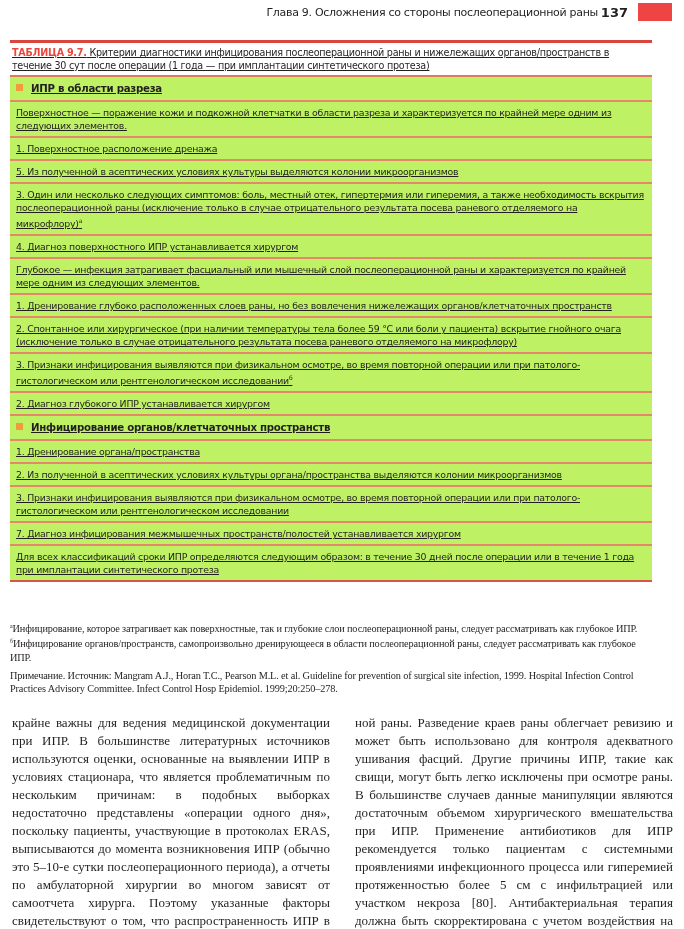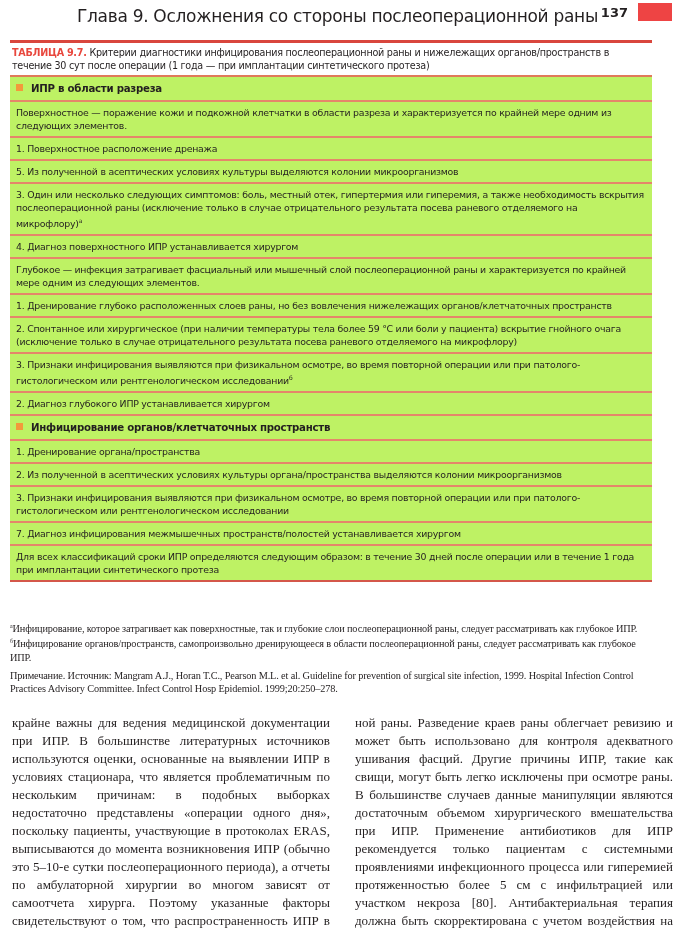--- a/index.html
+++ b/index.html
@@ -2,31 +2,31 @@
 <html><head>
   <meta charset="utf-8">
   <style>
     html, body { margin: 0; padding: 0; }
     body {
       width: 684px; height: 929px; background: #ffffff; position: relative; overflow: hidden;
       font-family: "DejaVu Sans", sans-serif; color: #231f20;
     }
     .running-head {
       position: absolute; top: 6px; right: 86px;
-      font-family: "DejaVu Sans", sans-serif; font-size: 17px; color: #231f20;
+      font-family: "DejaVu Sans", sans-serif; font-size: 11px; color: #231f20;
       white-space: nowrap; letter-spacing: -0.3px;
     }
     .page-num {
       position: absolute; top: 5px; right: 56px; font-weight: bold; font-size: 13px;
     }
     .corner-tab {
       position: absolute; top: 3px; right: 12px; width: 34px; height: 18px; background: #ee4444;
     }
     .table-wrap {
-      position: absolute; left: 10px; top: 40px; width: 642px;
+      position: absolute; left: 10px; top: 40px; width: 642px; text-decoration: underline;
     }
     .top-rule { height: 3px; background: #d9463d; }
     .caption {
       font-size: 9.6px; line-height: 13px; padding: 3px 2px 3px 2px; letter-spacing: -0.25px;
     }
     .caption .tag { color: #e8473d; font-weight: bold; }
     .caption-rule { height: 2px; background: #e07a5a; }
     .row {
       background: #bef264; font-size: 9.4px; line-height: 13px; padding: 4px 6px;
       border-bottom: 2px solid #e5876a; letter-spacing: -0.25px;

